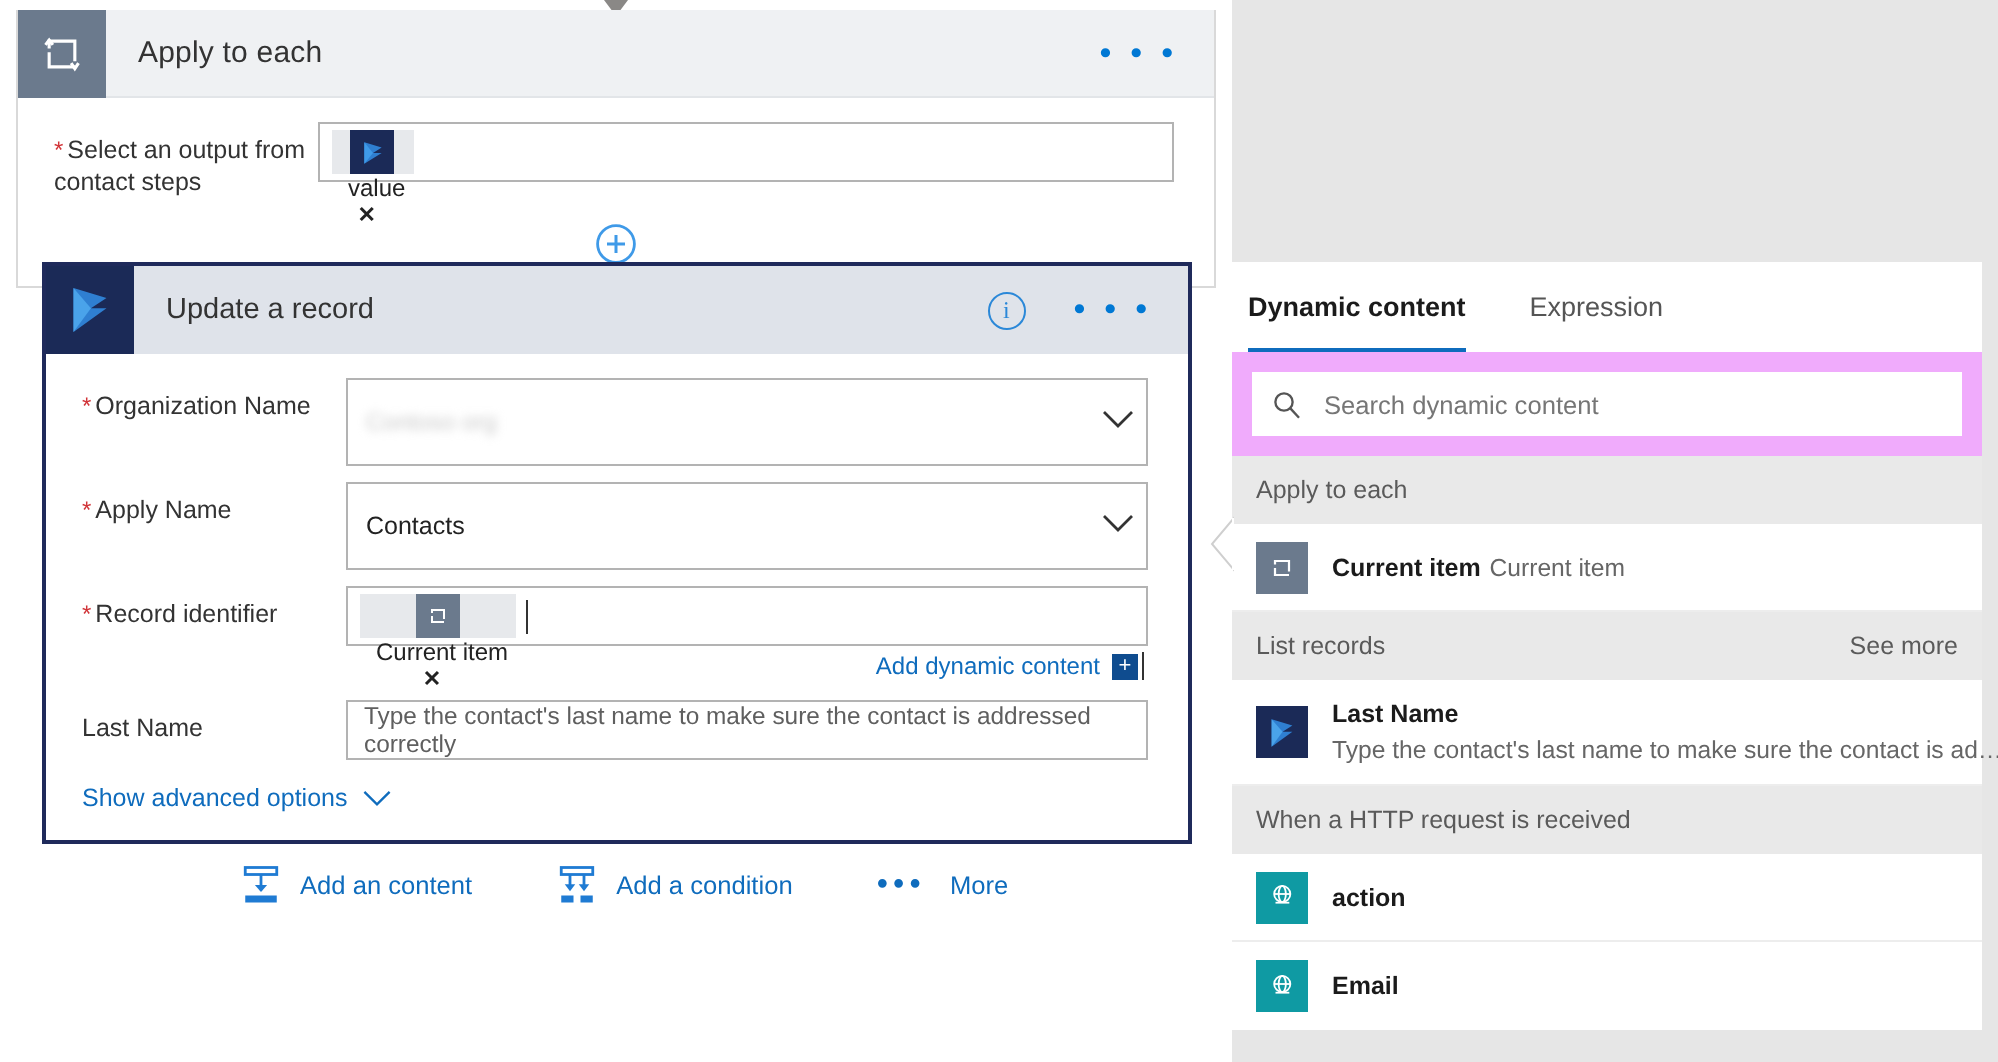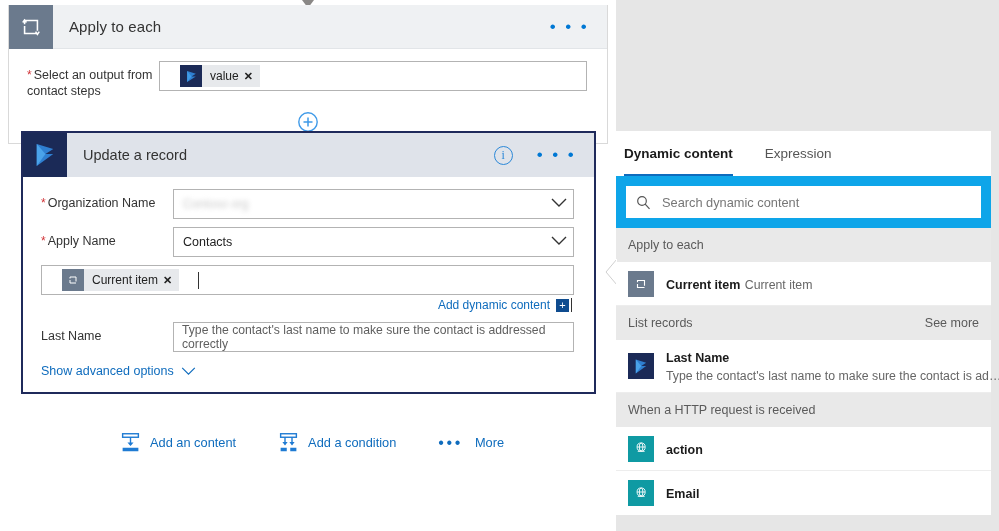--- a/index.html
+++ b/index.html
@@ -100,22 +100,23 @@
     align-items: center;
     padding: 2px 4px;
   }
 
   
   .chip {
     display: inline-flex;
     align-items: center;
     background: #e7e9ec;
     height: 22px;
-    margin: 1px 16px;
+    margin: 1px 2px;
     max-width: 100%;
+    flex-direction: column;
   }
   .chip-icon {
     width: 22px; height: 22px;
     display: flex; align-items: center; justify-content: center;
     flex: 0 0 22px;
   }
   .chip-icon.d365 { background: #1b2a57; }
   .chip-icon.loop { background: #6b7a8d; }
   .chip-label {
     font-size: 12px; color: #222;
@@ -176,21 +177,21 @@
     display: flex; align-items: center; justify-content: center;
     margin-right: 16px;
     cursor: pointer;
   }
 
   .action-body { padding: 12px 0 10px 0; }
 
   .sel-row { margin-bottom: 8px; }
   .select-box {
     flex: 1 1 auto;
-    height: 30px;
+    height: 44px;
     border: 1px solid #b3b3b3;
     background: #fff;
     display: flex; align-items: center;
     padding: 0 6px 0 9px;
     font-size: 12.5px;
     color: #222;
     cursor: pointer;
   }
   .select-value { flex: 1 1 auto; }
   .select-value.blurred {
@@ -306,21 +307,21 @@
     font-weight: bold;
   }
   .tab.active::after {
     content: "";
     position: absolute;
     left: 0; right: 12px; bottom: 0;
     height: 2.5px;
     background: #0f6cbd;
   }
 
-  .search-wrap { padding: 10px 10px 10px 10px; background: #0ea5e9; }
+  .search-wrap { padding: 10px 10px 10px 10px; background: #f0abfc; }
   .search-box {
     height: 32px;
     background: #ffffff;
     display: flex; align-items: center;
     padding: 0 10px;
   }
   .search-input-text {
     font-size: 12.8px;
     color: #767676;
     margin-left: 11px;
@@ -472,20 +473,23 @@
             <span class="select-value">Contacts</span>
             <span class="chevron">
               <svg width="16" height="10" viewBox="0 0 16 10">
                   <path d="M1 1 L8 8 L15 1" fill="none" stroke="#333" stroke-width="1.4"></path>
                 </svg>
             </span>
           </div>
         </div>
 
         <div class="field-row">
+          <div class="field-label">
+            <span class="req-star">*</span><span>Record identifier</span>
+          </div>
           <div class="token-input">
             <span class="chip">
               <span class="chip-icon loop">
                 <svg width="12" height="12" viewBox="0 0 24 24" fill="none" stroke="#ffffff" stroke-width="2">
                   <path d="M6 9 V6 H18 V15"></path>
                   <path d="M18 18 H6 V12"></path>
                 </svg>
               </span>
               <span class="chip-label">Current item</span>
               <span class="chip-x">✕</span>

